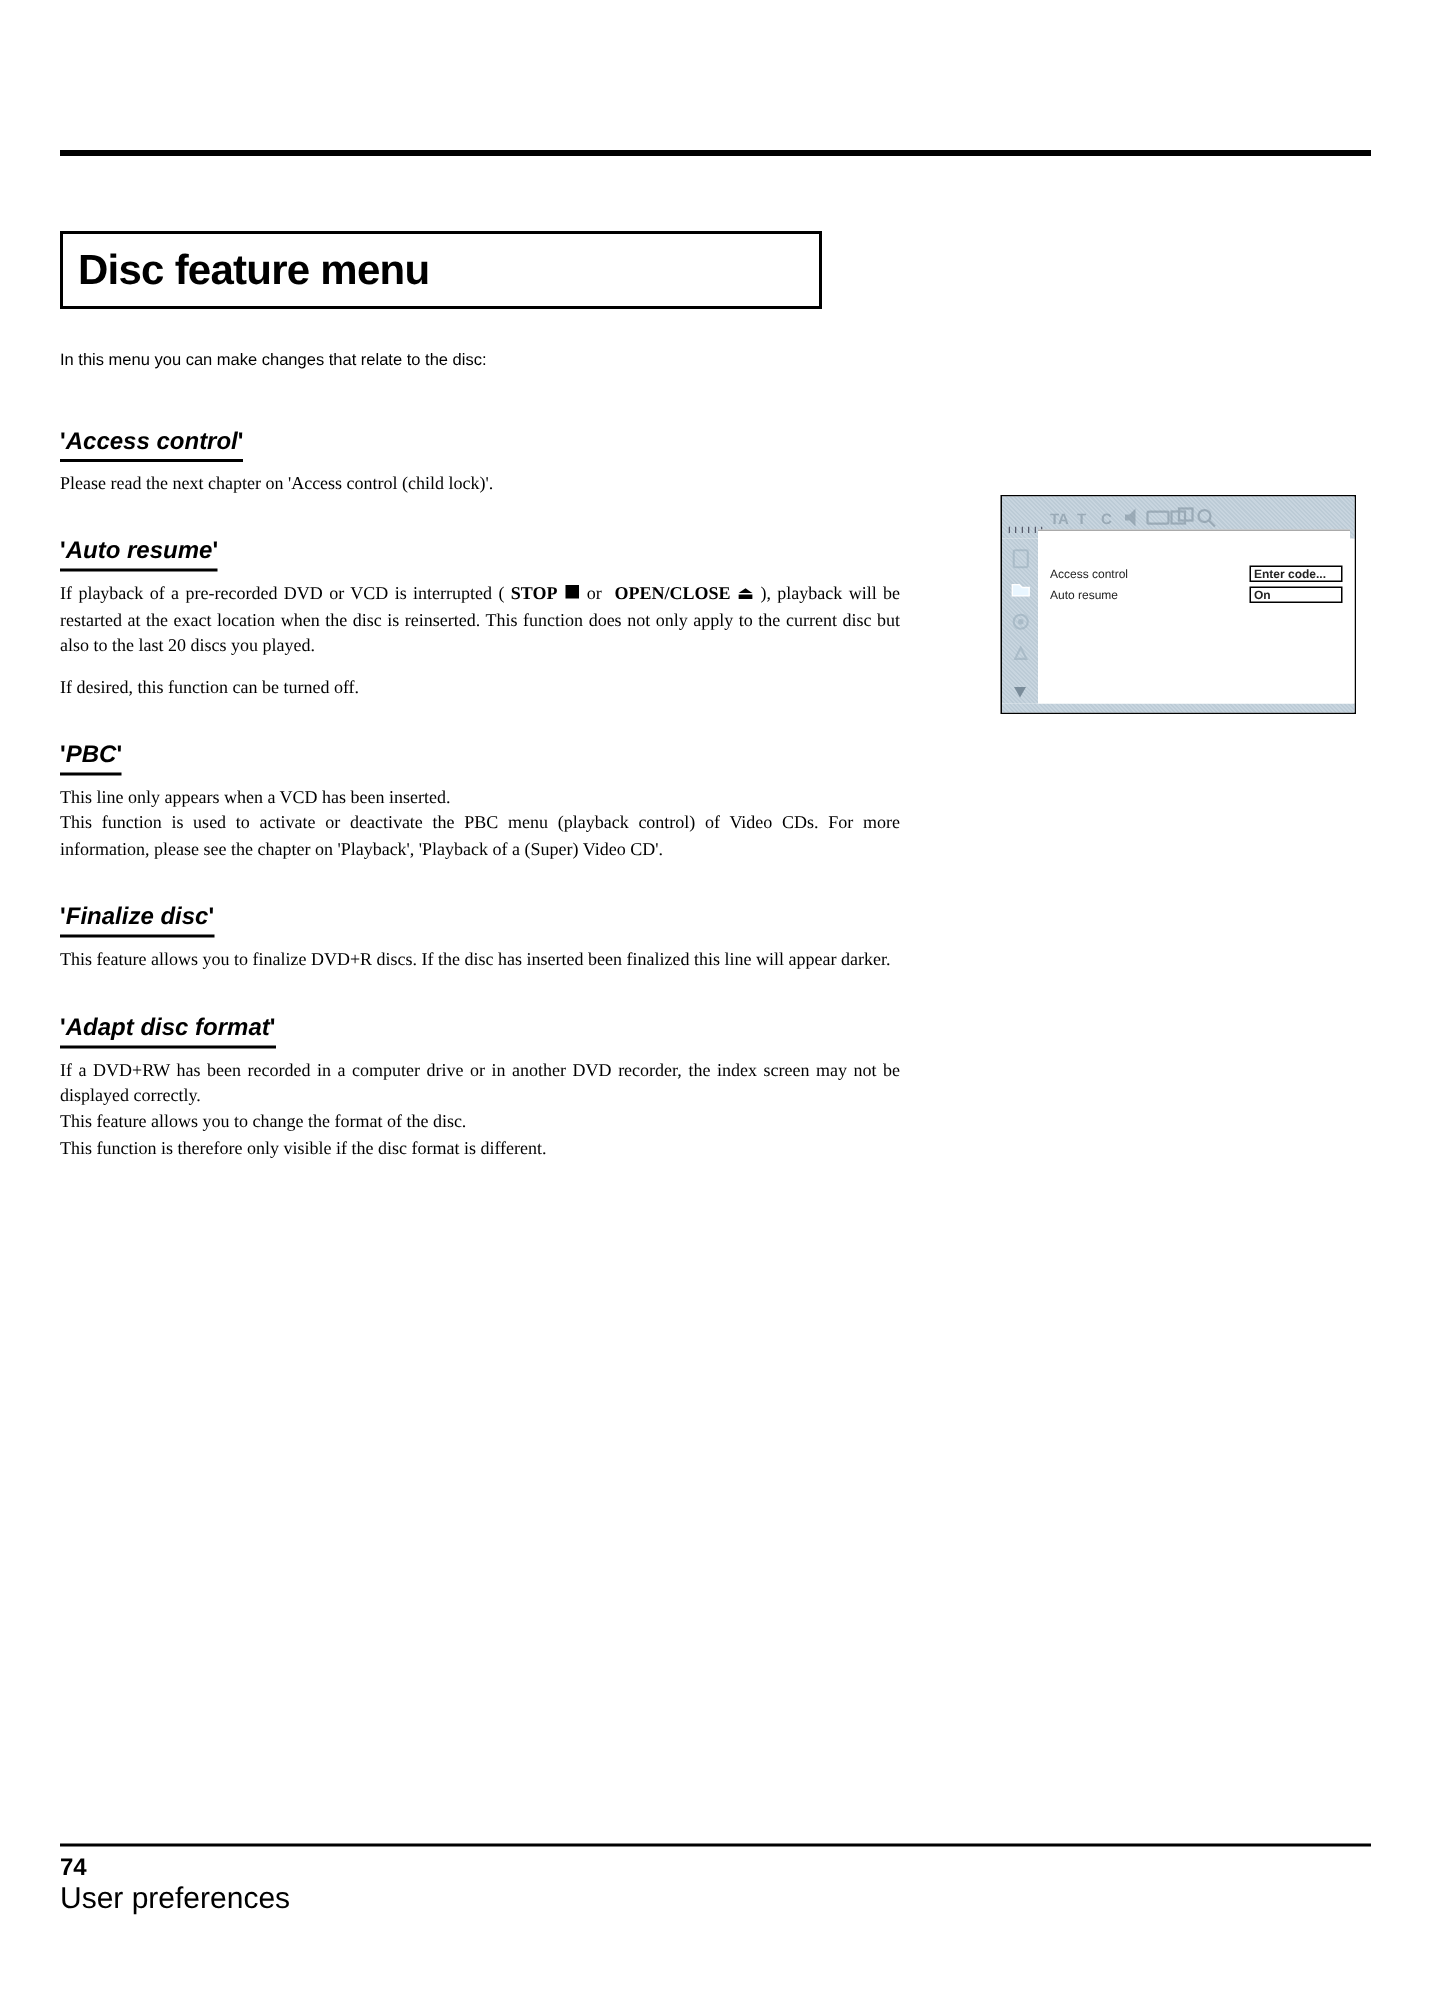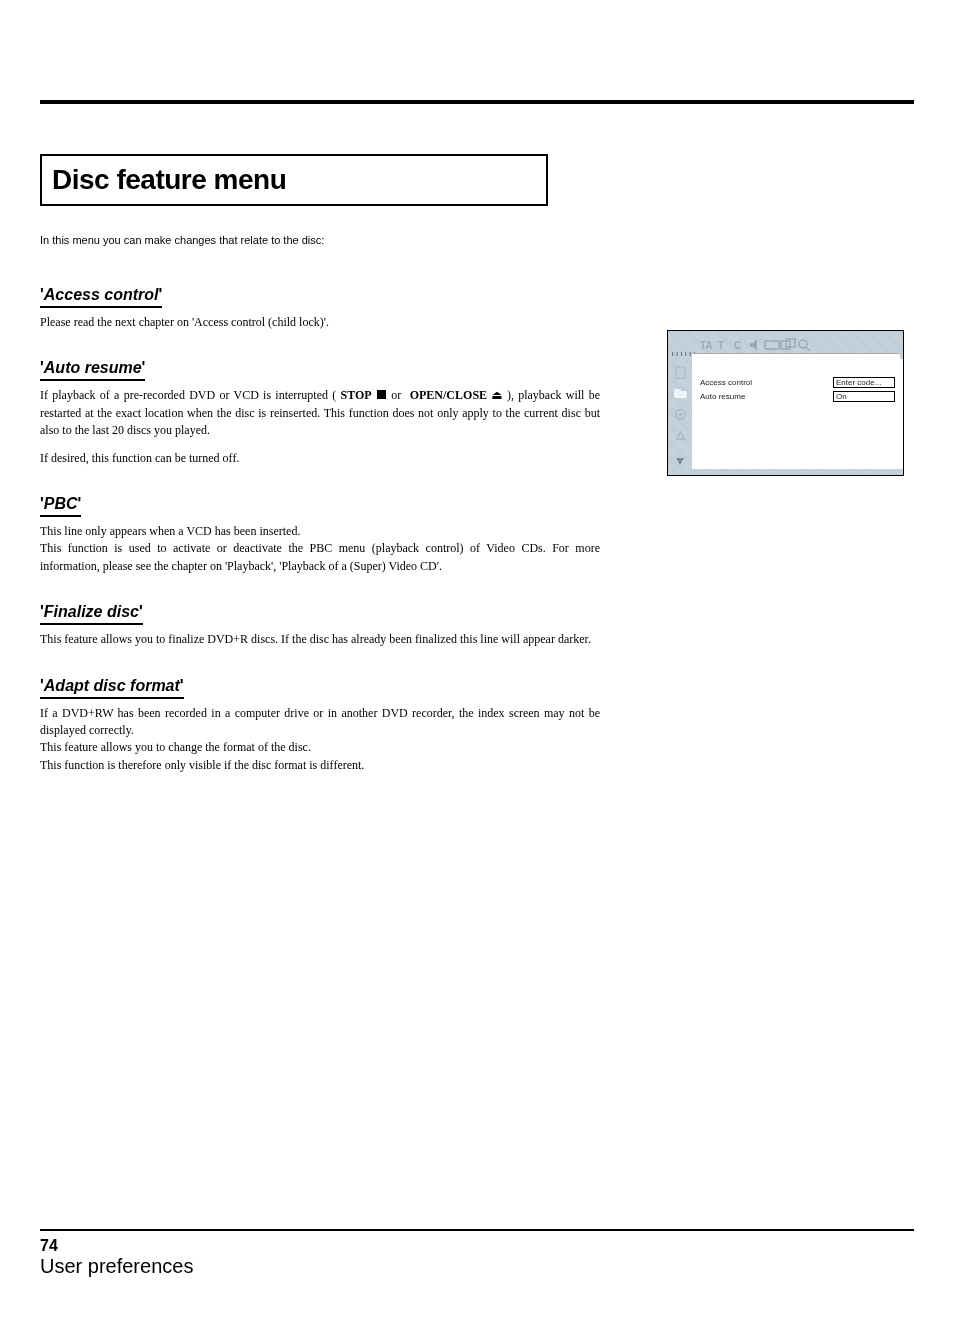--- a/index.html
+++ b/index.html
@@ -170,20 +170,21 @@
   .illus-value {
     width: 62px;
     font-size: 8px;
     color: #222;
   }
   .boxed {
     border: 1px solid #000;
     padding: 0 2px;
     display: inline-block;
     min-width: 56px;
+    font-weight: bold;
   }
   .illus-bottom {
     height: 6px;
     background: repeating-linear-gradient(45deg, #c8d5df 0, #c8d5df 1px, #bccbd6 1px, #bccbd6 2px);
   }
   
   .footer {
     position: absolute;
     left: 40px;
     right: 40px;
@@ -238,21 +239,21 @@
     <div class="body-text">
       <p style="margin-bottom:0">This line only appears when a VCD has been inserted.</p>
       <p>This function is used to activate or deactivate the PBC menu (playback control) of Video CDs. For more information, please see the chapter on 'Playback', 'Playback of a (Super) Video CD'.</p>
     </div>
   </div>
 
   
   <div class="section">
     <div class="section-heading">'<span class="italic">Finalize disc</span>'</div>
     <div class="body-text">
-      <p>This feature allows you to finalize DVD+R discs. If the disc has already been finalized this line will appear darker.</p>
+      <p>This feature allows you to finalize DVD+R discs. If the disc has inserted been finalized this line will appear darker.</p>
     </div>
   </div>
 
   
   <div class="section">
     <div class="section-heading">'<span class="italic">Adapt disc format</span>'</div>
     <div class="body-text">
       <p style="margin-bottom:0">If a DVD+RW has been recorded in a computer drive or in another DVD recorder, the index screen may not be displayed correctly.</p>
       <p style="margin-bottom:0">This feature allows you to change the format of the disc.</p>
       <p>This function is therefore only visible if the disc format is different.</p>

